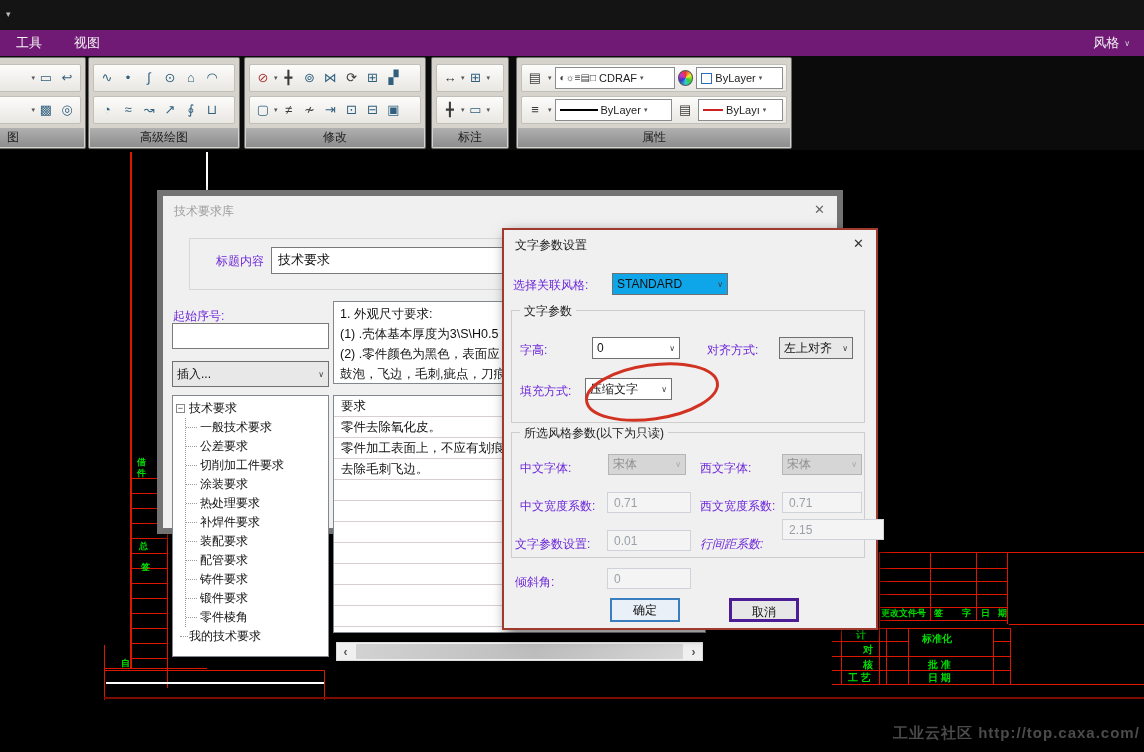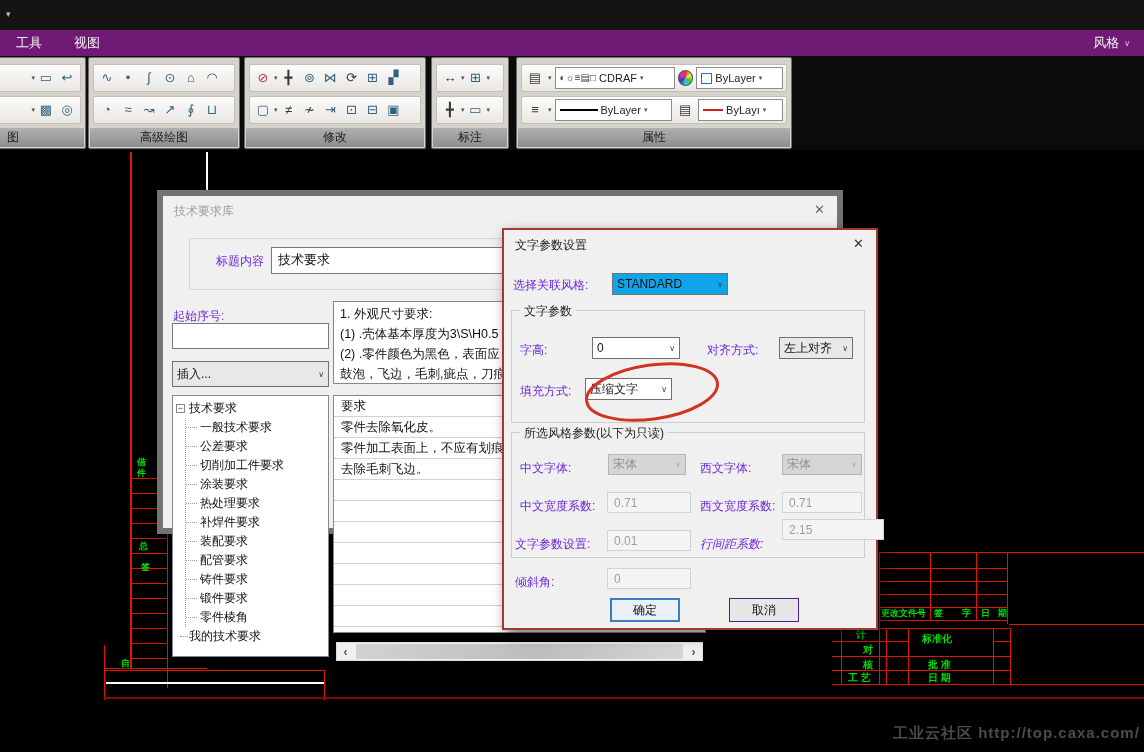--- a/index.html
+++ b/index.html
@@ -77,21 +77,21 @@
   #preview{position:absolute;left:170px;top:105px;width:373px;height:83px;background:#fff;border:1px solid #828790;
            font-size:12.5px;padding:2px 6px;line-height:20px;white-space:nowrap;overflow:hidden;}
   #reqtable{position:absolute;left:170px;top:199px;width:373px;height:238px;background:#fff;border:1px solid #828790;overflow:hidden;}
   .rrow{height:21px;line-height:21px;font-size:12.5px;padding:0 7px;border-bottom:1px solid #d8cfcf;white-space:nowrap;}
   
   #hscroll{position:absolute;left:173px;top:446px;width:367px;height:19px;background:#f0f0f0;border:1px solid #dcdcdc;
            display:flex;align-items:center;}
   .sarr{width:17px;text-align:center;font-size:12px;font-weight:bold;color:#555;}
   #sthumb{height:15px;flex:1;margin:0 2px;background:linear-gradient(90deg,#d2d2d2,#bdbdbd 55%,#d6d6d6);border-radius:1px;}
   
-  .btn{position:absolute;height:24px;background:#e7e7e7;border:1px solid #4c1d95;font-size:12px;
+  .btn{position:absolute;height:24px;background:#e7e7e7;border:3px solid #4c1d95;font-size:12px;
        text-align:center;line-height:22px;cursor:default;}
   .btn.focus{border:2px solid #3a7ebf;line-height:20px;background:#e9f0f7;}
 </style>
 </head>
 <body>
 
 <div id="stage">
 
   <div class="abs" id="titlebar">
     <span id="qa-icon">▾</span>

